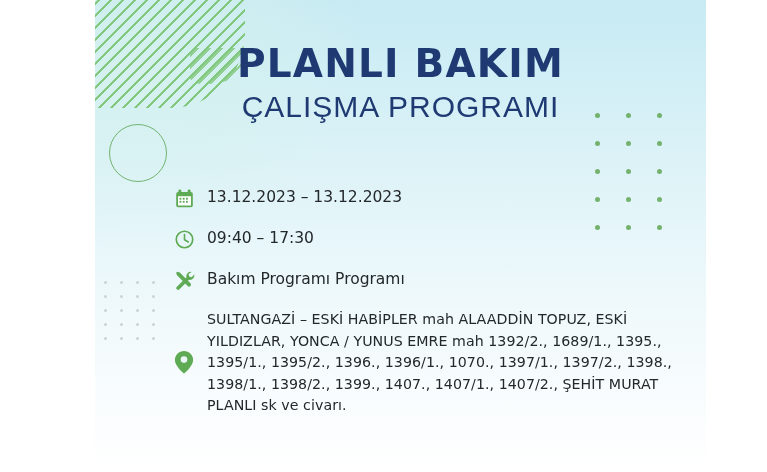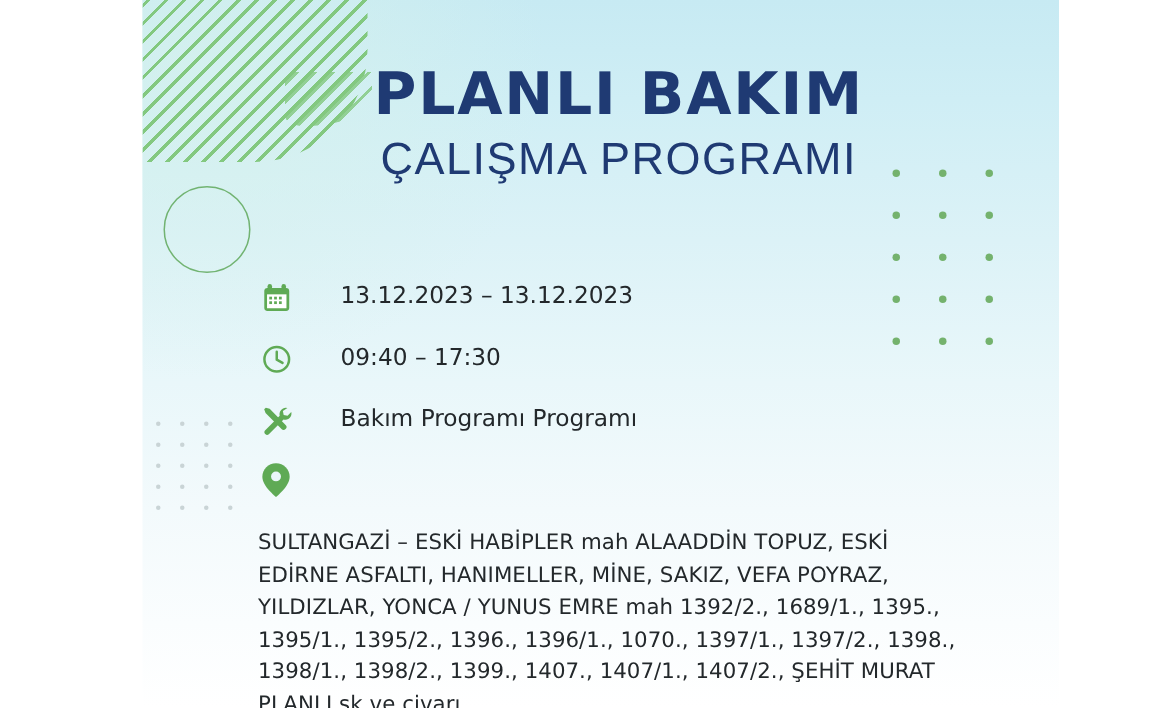--- a/index.html
+++ b/index.html
@@ -127,21 +127,21 @@
   }
   .dot-grid-left .dot {
     width: 3px;
     height: 3px;
     background: #c9d4d6;
   }
 
   
   .heading {
     position: absolute;
-    left: 12px;
+    left: 0;
     top: 44px;
     width: 611px;
     text-align: center;
     z-index: 5;
   }
   .title-main {
     font-family: "DejaVu Sans", sans-serif;
     font-size: 39px;
     font-weight: bold;
     letter-spacing: 1.2px;
@@ -166,21 +166,20 @@
     position: absolute;
     left: 77px;
     top: 186px;
     width: 500px;
     z-index: 6;
   }
   .info-row {
     display: flex;
     align-items: flex-start;
     margin-bottom: 17px;
-    gap: 20px;
   }
   .info-row:last-child { margin-bottom: 0; }
 
   .info-icon {
     flex: 0 0 auto;
     width: 24px;
     height: 24px;
     margin-right: 11px;
     display: flex;
     align-items: center;
@@ -189,21 +188,21 @@
   .info-icon svg { display: block; }
 
   .info-text {
     font-family: "DejaVu Sans", sans-serif;
     font-size: 15.5px;
     color: #23282b;
     line-height: 1.35;
     padding-top: 1px;
   }
 
-  .addr-row { align-items: flex-start; flex-direction: column; }
+  .addr-row { align-items: center; }
   .addr-row .info-icon { margin-top: -1px; }
   .addr-text {
     font-family: "DejaVu Sans", sans-serif;
     font-size: 14.2px;
     color: #23282b;
     line-height: 1.52;
     letter-spacing: 0.05px;
   }
   .addr-line { display: block; white-space: nowrap; }
 </style>
@@ -314,21 +313,20 @@
       <div class="info-row addr-row">
         <span class="info-icon">
           <svg width="20" height="24" viewBox="0 0 20 24">
             <path d="M10 0.9 C4.9 0.9 0.9 4.9 0.9 9.9 C0.9 16.3 10 23.4 10 23.4
                      C10 23.4 19.1 16.3 19.1 9.9 C19.1 4.9 15.1 0.9 10 0.9 Z" fill="#5faa55"></path>
             <circle cx="10" cy="9.6" r="3.3" fill="#eaf6f9"></circle>
           </svg>
         </span>
         <span class="addr-text">
           <span class="addr-line">SULTANGAZİ – ESKİ HABİPLER mah ALAADDİN TOPUZ, ESKİ</span>
-          <span class="addr-line">EDİRNE ASFALTI, HANIMELLER, MİNE, SAKIZ, VEFA POYRAZ,</span>
           <span class="addr-line">YILDIZLAR, YONCA / YUNUS EMRE mah 1392/2., 1689/1., 1395.,</span>
           <span class="addr-line">1395/1., 1395/2., 1396., 1396/1., 1070., 1397/1., 1397/2., 1398.,</span>
           <span class="addr-line">1398/1., 1398/2., 1399., 1407., 1407/1., 1407/2., ŞEHİT MURAT</span>
           <span class="addr-line">PLANLI sk ve civarı.</span>
         </span>
       </div>
 
     </div>
 
   </div>

